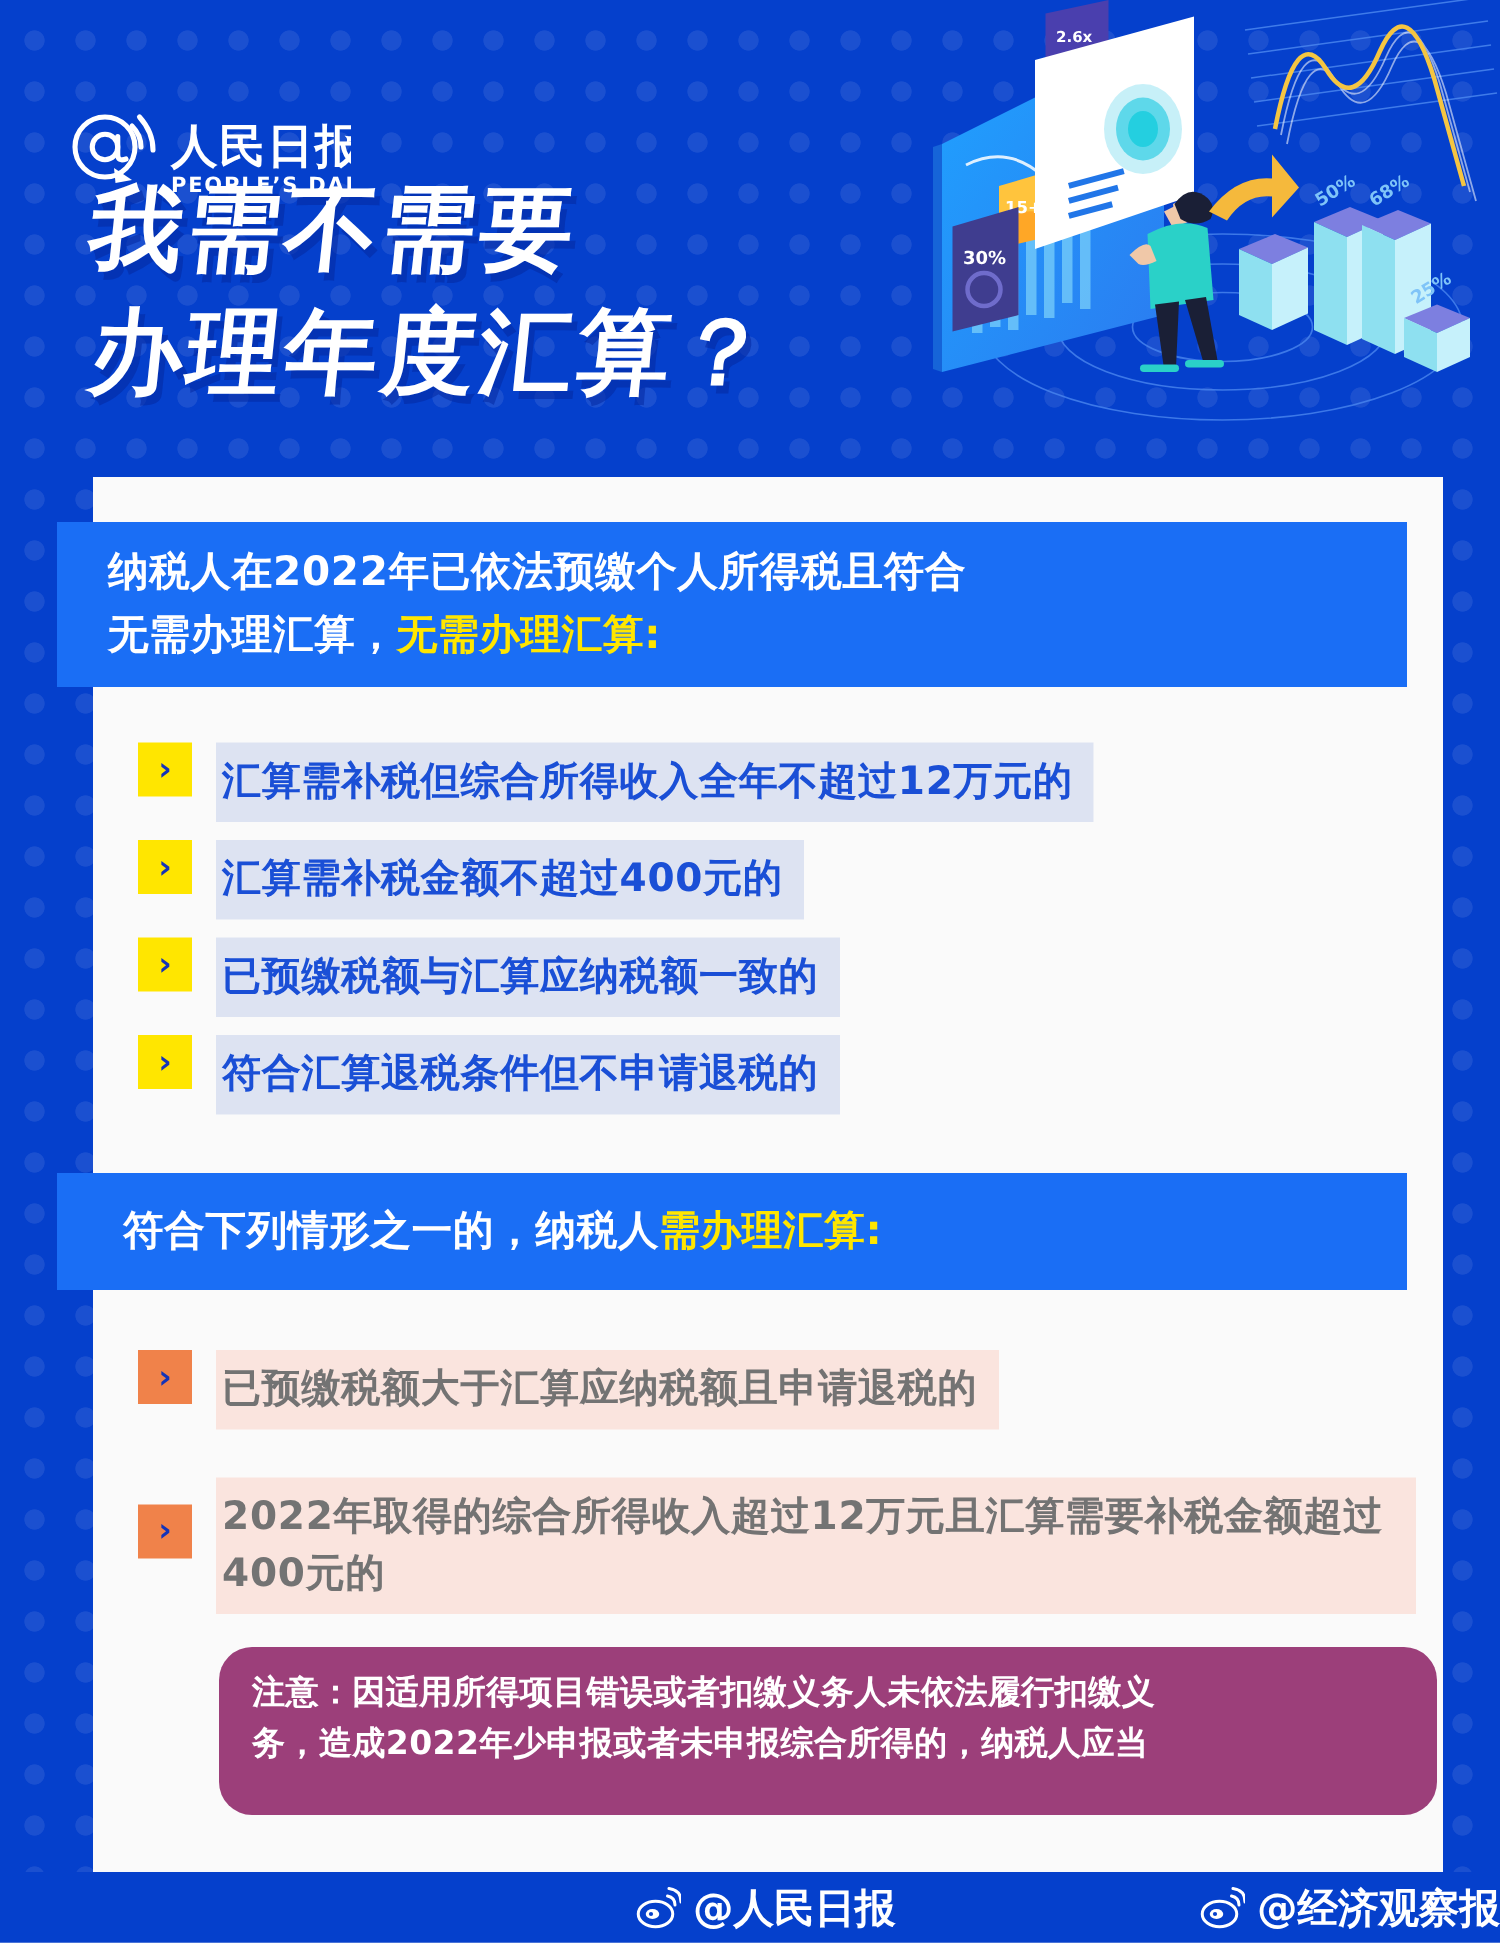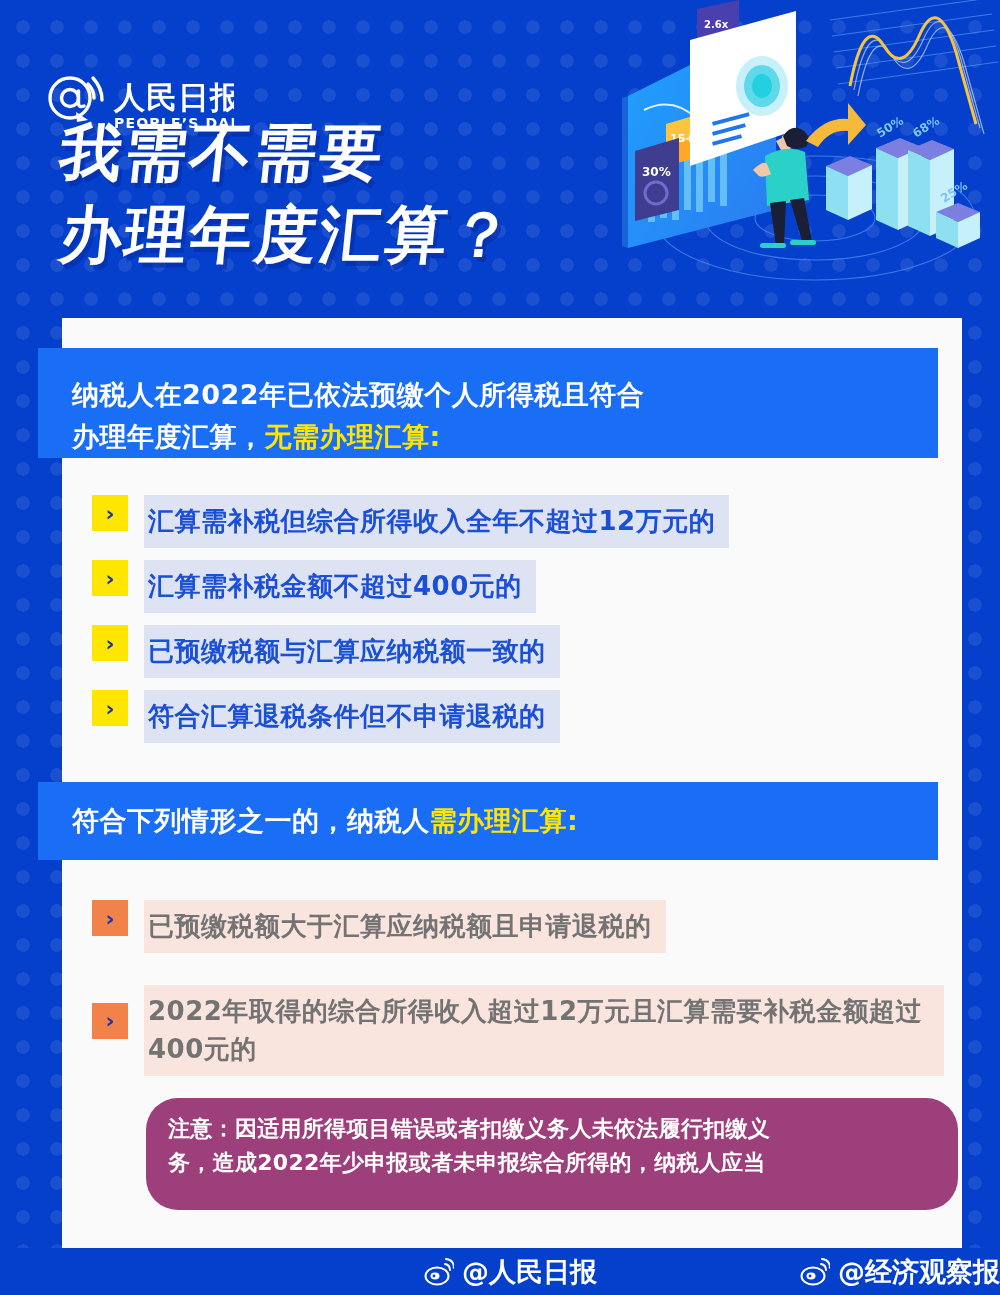--- a/index.html
+++ b/index.html
@@ -51,22 +51,22 @@
     display:flex; align-items:center;
   }
   .sec-head .txt {
     font-size:27px; line-height:42px; font-weight:bold; color:#ffffff;
     font-family:"DejaVu Sans","Liberation Sans",sans-serif;
     letter-spacing:0.5px;
     padding-left:34px;
   }
   .hl { color:#ffe600; }
 
-  #sec1-head { top:348px; width:900px; height:110px;align-items:flex-end; }
-  #sec2-head { top:782px; width:900px; height:78px; }
+  #sec1-head { top:348px; width:900px; height:110px; }
+  #sec2-head { top:782px; width:900px; height:78px;padding-left:10px; }
 
   
   .row { position:absolute; display:flex; align-items:flex-start; }
   .marker {
     width:36px; flex:0 0 36px; height:36px;
     display:flex; align-items:center; justify-content:center;
     font-size:22px; font-weight:bold; color:#1433b8;
     font-family:"DejaVu Sans",sans-serif;
   }
   .marker.y { background:#ffe600; }
@@ -77,21 +77,21 @@
     font-family:"DejaVu Sans","Liberation Sans",sans-serif;
     padding:7px 14px 8px 4px;
     letter-spacing:0.5px;
   }
   .rowtext.blue { background:#dde3f2; color:#1a4fd6; }
   .rowtext.pink { background:#fae4de; color:#737373; }
 
   
   #note {
     position:absolute; left:146px; top:1098px; width:812px; height:112px;
-    background:#9c3f7a; border-radius:32px;
+    background:#9c3f7a; border-radius:22px;
     padding:14px 22px 12px 22px;
   }
   #note .ntxt {
     font-size:22px; line-height:34px; font-weight:bold; color:#ffffff;
     font-family:"DejaVu Sans","Liberation Sans",sans-serif;
     letter-spacing:0.3px;
   }
 
   
   #footer {
@@ -256,21 +256,21 @@
         <path d="M250 86 q14 -72 34 -40 q18 30 36 -12 q18 -40 36 18 q10 36 20 72" fill="none" stroke="#f5c542" stroke-width="3"></path>
       </svg>
     </div>
   </div>
 
   <div id="panel"></div>
 
   <div id="sec1-head" class="sec-head">
     <div>
       <div class="txt">纳税人在2022年已依法预缴个人所得税且符合</div>
-      <div class="txt"><span>办理年度汇算，</span><span class="hl">无需办理汇算:</span></div>
+      <div class="txt"><span>无需办理汇算，</span><span class="hl">无需办理汇算:</span></div>
     </div>
   </div>
 
   <div class="row" style="left:92px; top:495px;">
     <div class="marker y">›</div>
     <div class="rowtext blue">汇算需补税但综合所得收入全年不超过12万元的</div>
   </div>
   <div class="row" style="left:92px; top:560px;">
     <div class="marker y">›</div>
     <div class="rowtext blue">汇算需补税金额不超过400元的</div>

